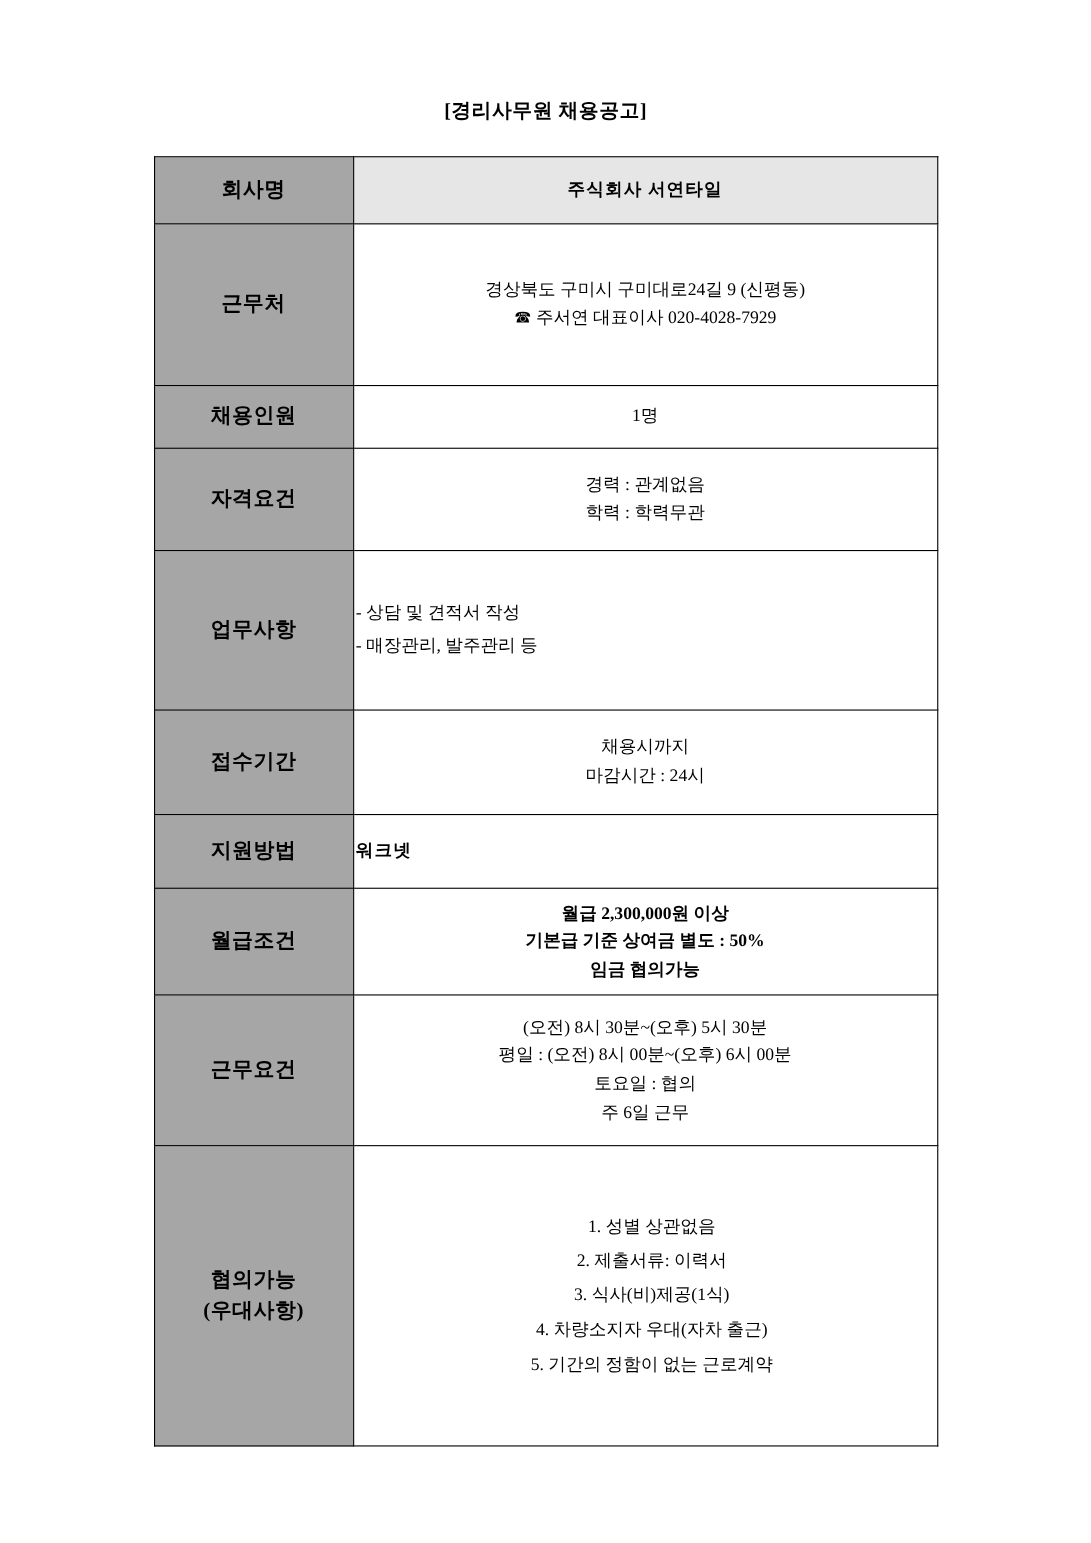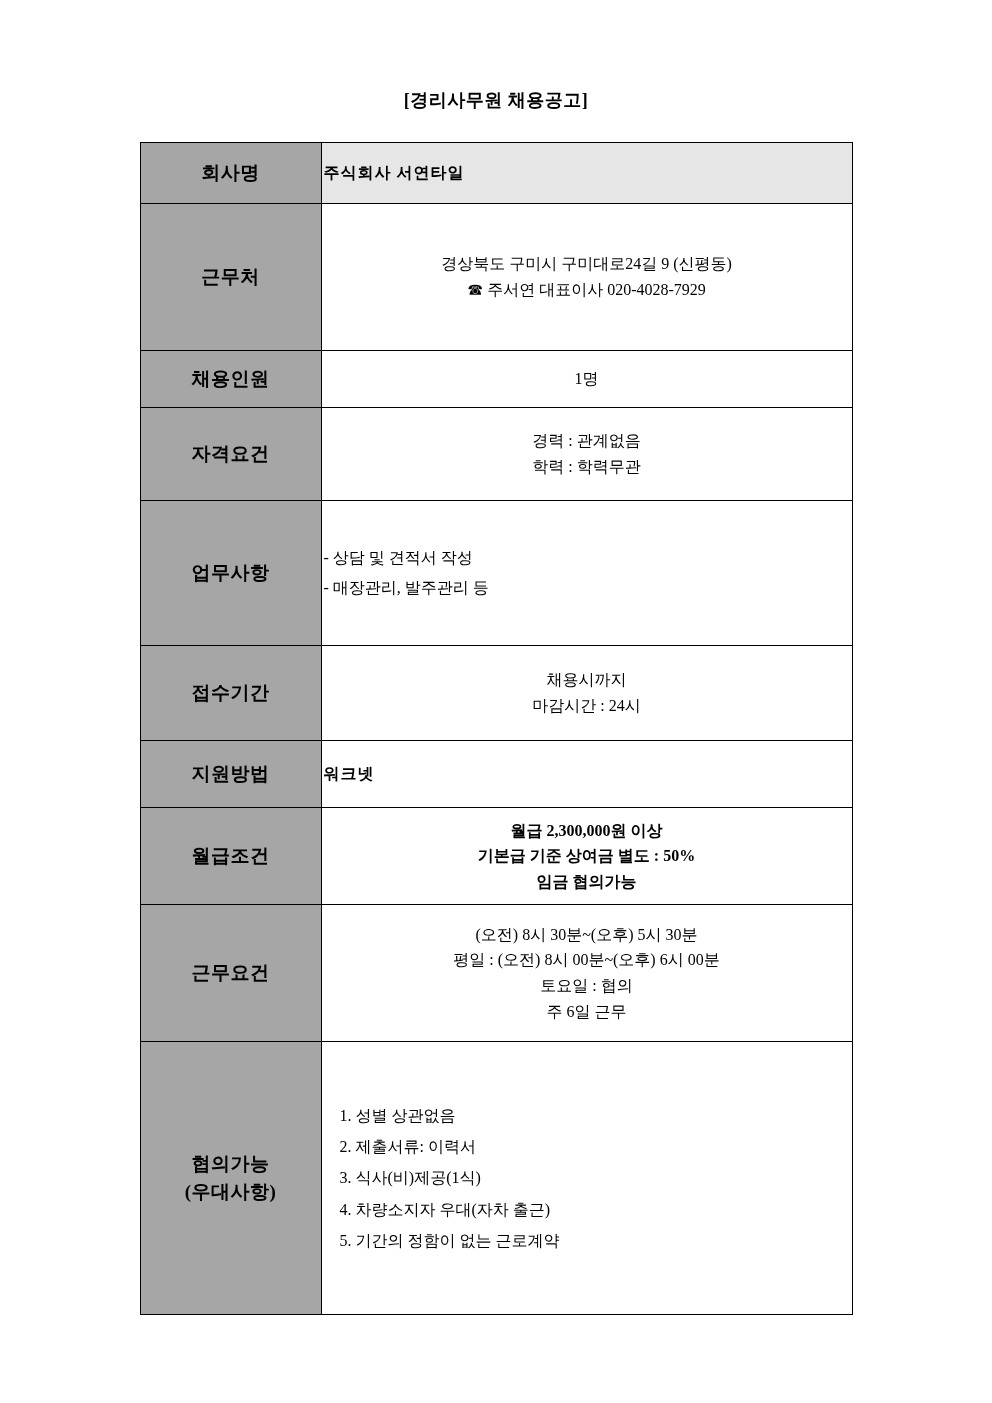--- a/index.html
+++ b/index.html
@@ -54,45 +54,46 @@
   td.value {
     background: #ffffff;
     font-size: 16px;
     line-height: 1.6;
     padding: 10px 18px;
   }
   .v-center { text-align: center; }
   .v-left { text-align: left; }
   .cell-company {
     background: #e6e6e6 !important;
-    text-align: left;
+    text-align: center;
     font-size: 25px;
     font-weight: bold;
     letter-spacing: 1px;
     padding: 14px 0;
   }
   .cell-worknet {
     text-align: left;
     font-size: 21px;
     font-weight: bold;
     letter-spacing: 1px;
   }
   .cell-salary {
     text-align: center;
     font-size: 17px;
     font-weight: bold;
     line-height: 1.75;
   }
   .line { display: block; }
   ol.other-list {
-    margin: 4px;
+    margin: 16px;
     padding: 0 0 0 8px;
     list-style: none;
     font-size: 16px;
     line-height: 1.95;
+    text-align: center;
   }
   ol.other-list li { padding-left: 4px; }
   ul.duty-list {
     margin: 0;
     padding: 0;
     list-style: none;
     font-size: 16px;
     line-height: 1.9;
   }
   .label-multiline { line-height: 1.5; }

